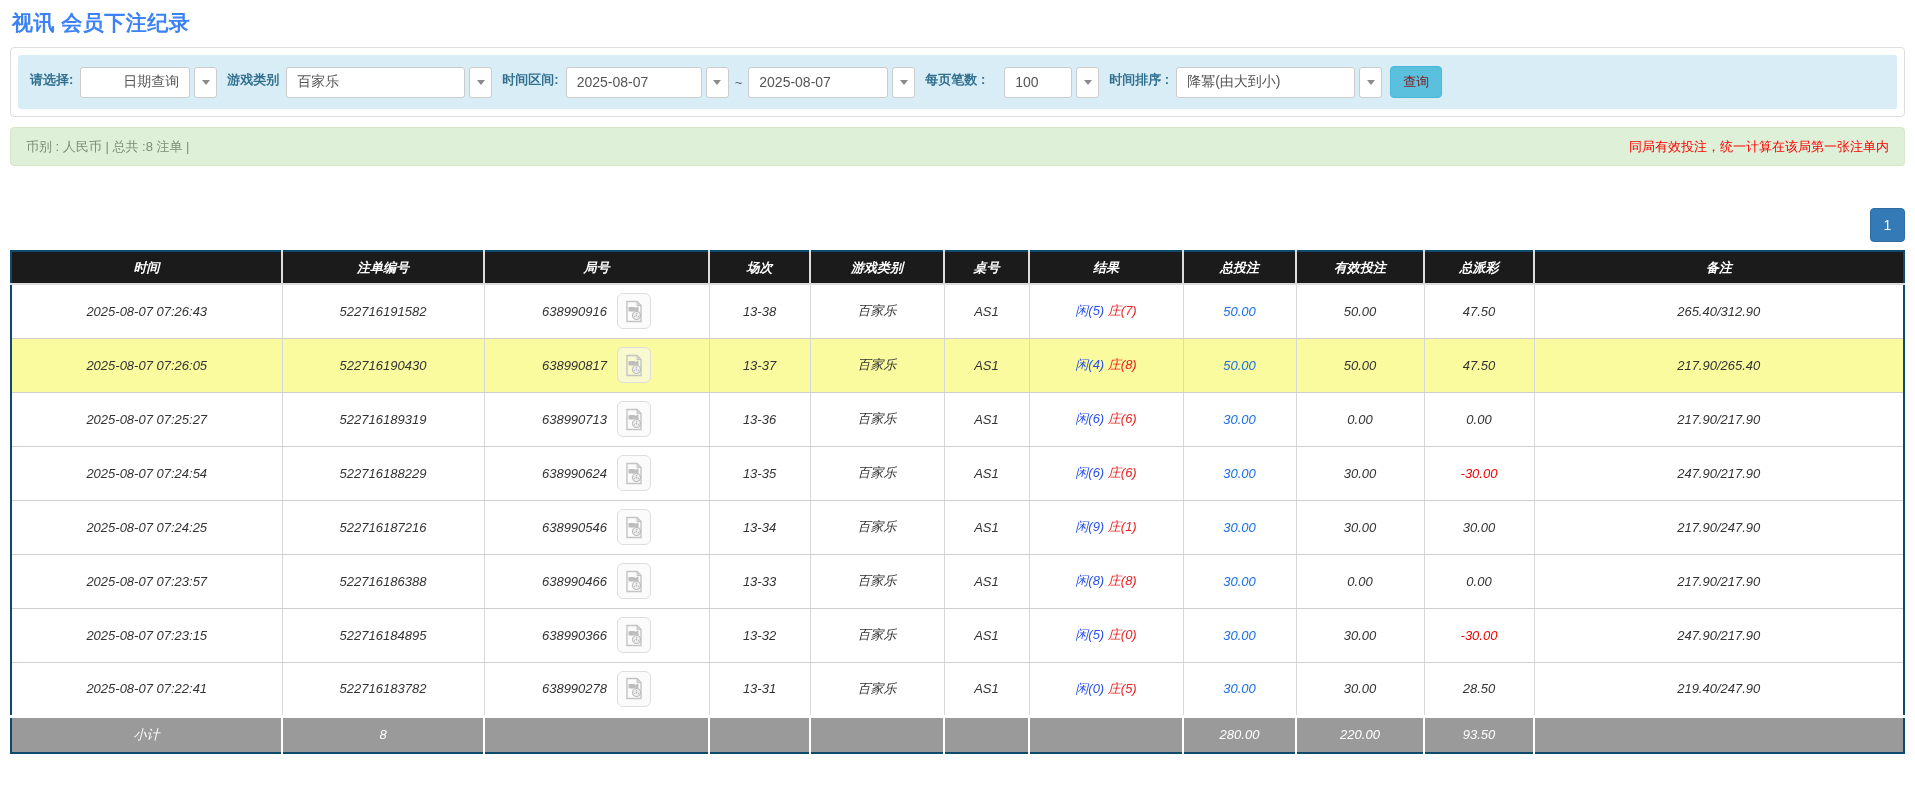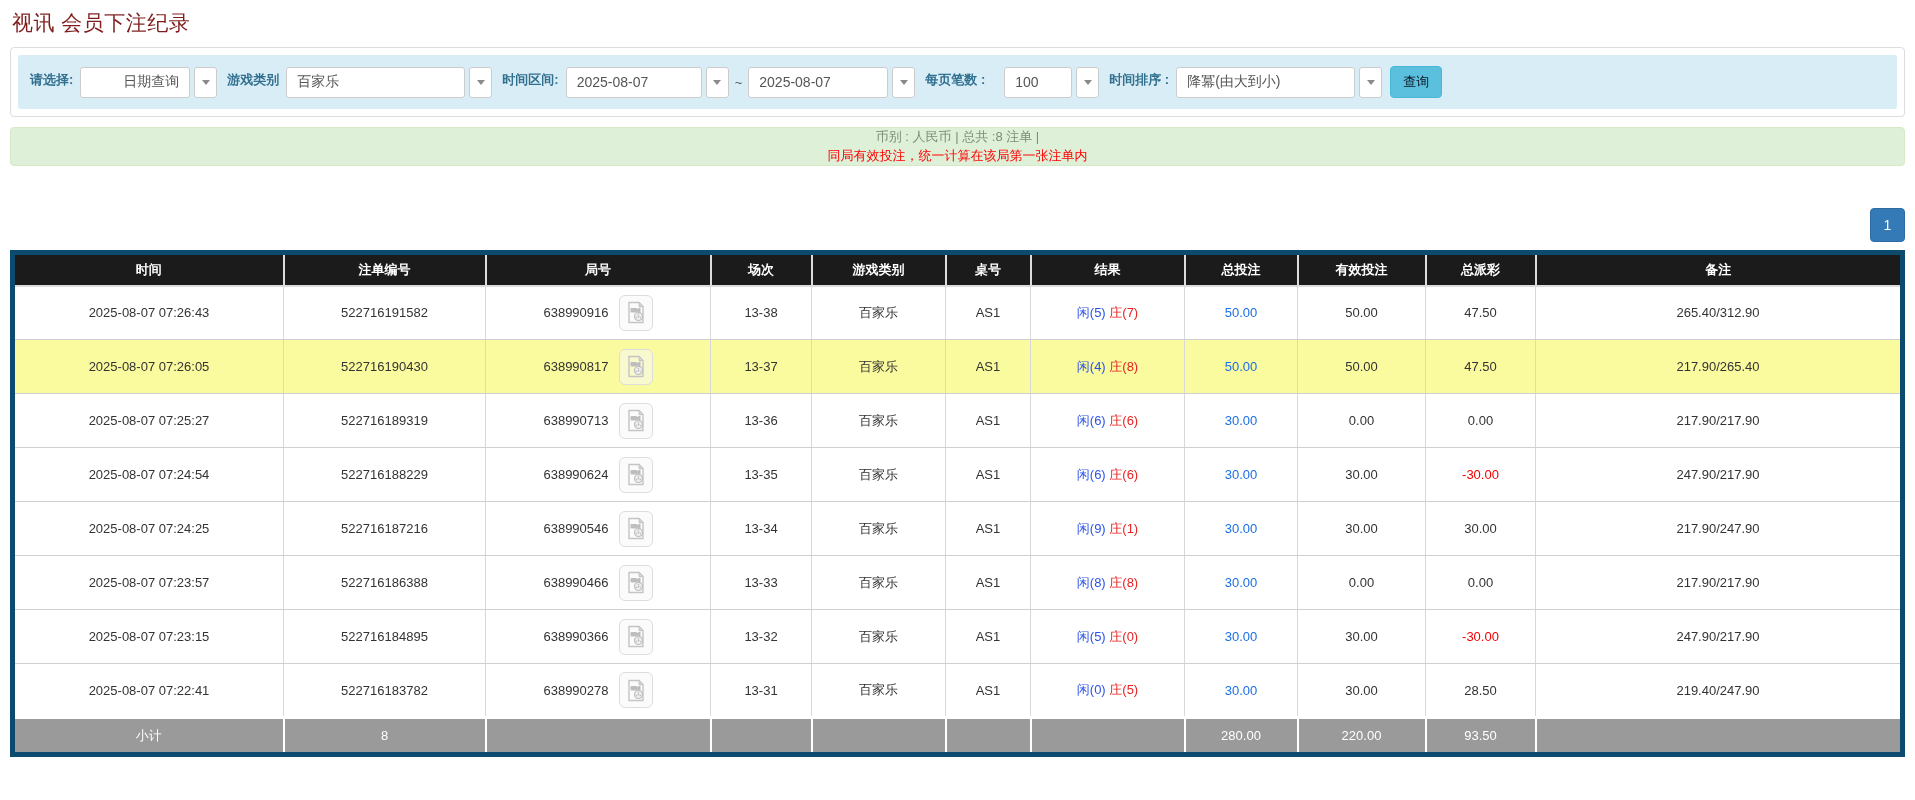--- a/index.html
+++ b/index.html
@@ -19,21 +19,21 @@
   }
   *{box-sizing:border-box;}
   html,body{margin:0;padding:0;background:#fff;}
   body{
     font-family:"Liberation Sans","DejaVu Sans",sans-serif;
     font-size:13px;color:#333;
     width:1915px;height:800px;overflow:hidden;
   }
   .page{padding:0 10px;}
   h1.page-title{
-    font-size:21px;font-weight:400;color:#7f1d1d;
+    font-size:21px;font-weight:700;color:#3b82f6;
     margin:9px 0 10px 2px;letter-spacing:.5px;
   }
   
   .filter-panel{
     border:1px solid #ddd;border-radius:4px;
     padding:7px;background:#fff;
   }
   .filter-bar{
     background:var(--filter-bg);
     border-radius:3px;
@@ -61,50 +61,51 @@
   .tri{
     width:0;height:0;display:inline-block;
     border-left:4px solid transparent;border-right:4px solid transparent;
     border-top:5px solid #8a8a8a;
   }
   .tilde{color:#555;margin:0 6px;font-size:13px;}
   .w110{width:110px;justify-content:flex-end;} .w179{width:179px;} .w136{width:136px;}
   .w140{width:140px;} .w86{width:68px;margin-left:12px;}
   .search-btn{
     background:var(--search-btn);border:1px solid #46b8da;border-radius:4px;
-    color:#0f172a;font-size:13px;height:32px;padding:0 12px;
+    color:#7f1d1d;font-size:13px;height:32px;padding:0 12px;
     margin-left:8px;cursor:pointer;
   }
   
   .summary-bar{
     margin-top:10px;
     background:var(--bar-green-bg);
     border:1px solid var(--bar-green-border);
     border-radius:4px;
     height:39px;
     display:flex;align-items:center;justify-content:space-between;
-    padding:0 15px;font-size:13px;flex-direction:column;
+    padding:0 15px;font-size:13px;
   }
   .summary-left{color:#7d8d76;}
   .summary-right{color:#f00;}
   
   .pagination-row{
     display:flex;justify-content:flex-end;
     margin:42px 0 8px 0;
   }
   .page-btn{
     background:var(--page-btn);border:1px solid #2e6da4;border-radius:4px;
     color:#fff;font-size:14px;min-width:35px;height:34px;
     display:inline-flex;align-items:center;justify-content:center;
     cursor:pointer;
   }
   
   table.records{
     width:100%;border-collapse:collapse;table-layout:fixed;
-    border:5px solid #0c4a6e;
+    border:2px solid #0c4a6e;
+    font-style:italic;
   }
   col.c1{width:271px;} col.c2{width:202px;} col.c3{width:225px;}
   col.c4{width:101px;} col.c5{width:134px;} col.c6{width:85px;}
   col.c7{width:154px;} col.c8{width:113px;} col.c9{width:128px;}
   col.c10{width:110px;}
   thead th{
     background:var(--header-bg);color:#fff;
     font-size:13px;font-weight:bold;
     height:33px;text-align:center;
     border-right:2px solid #dcdcdc;border-bottom:2px solid #dcdcdc;

